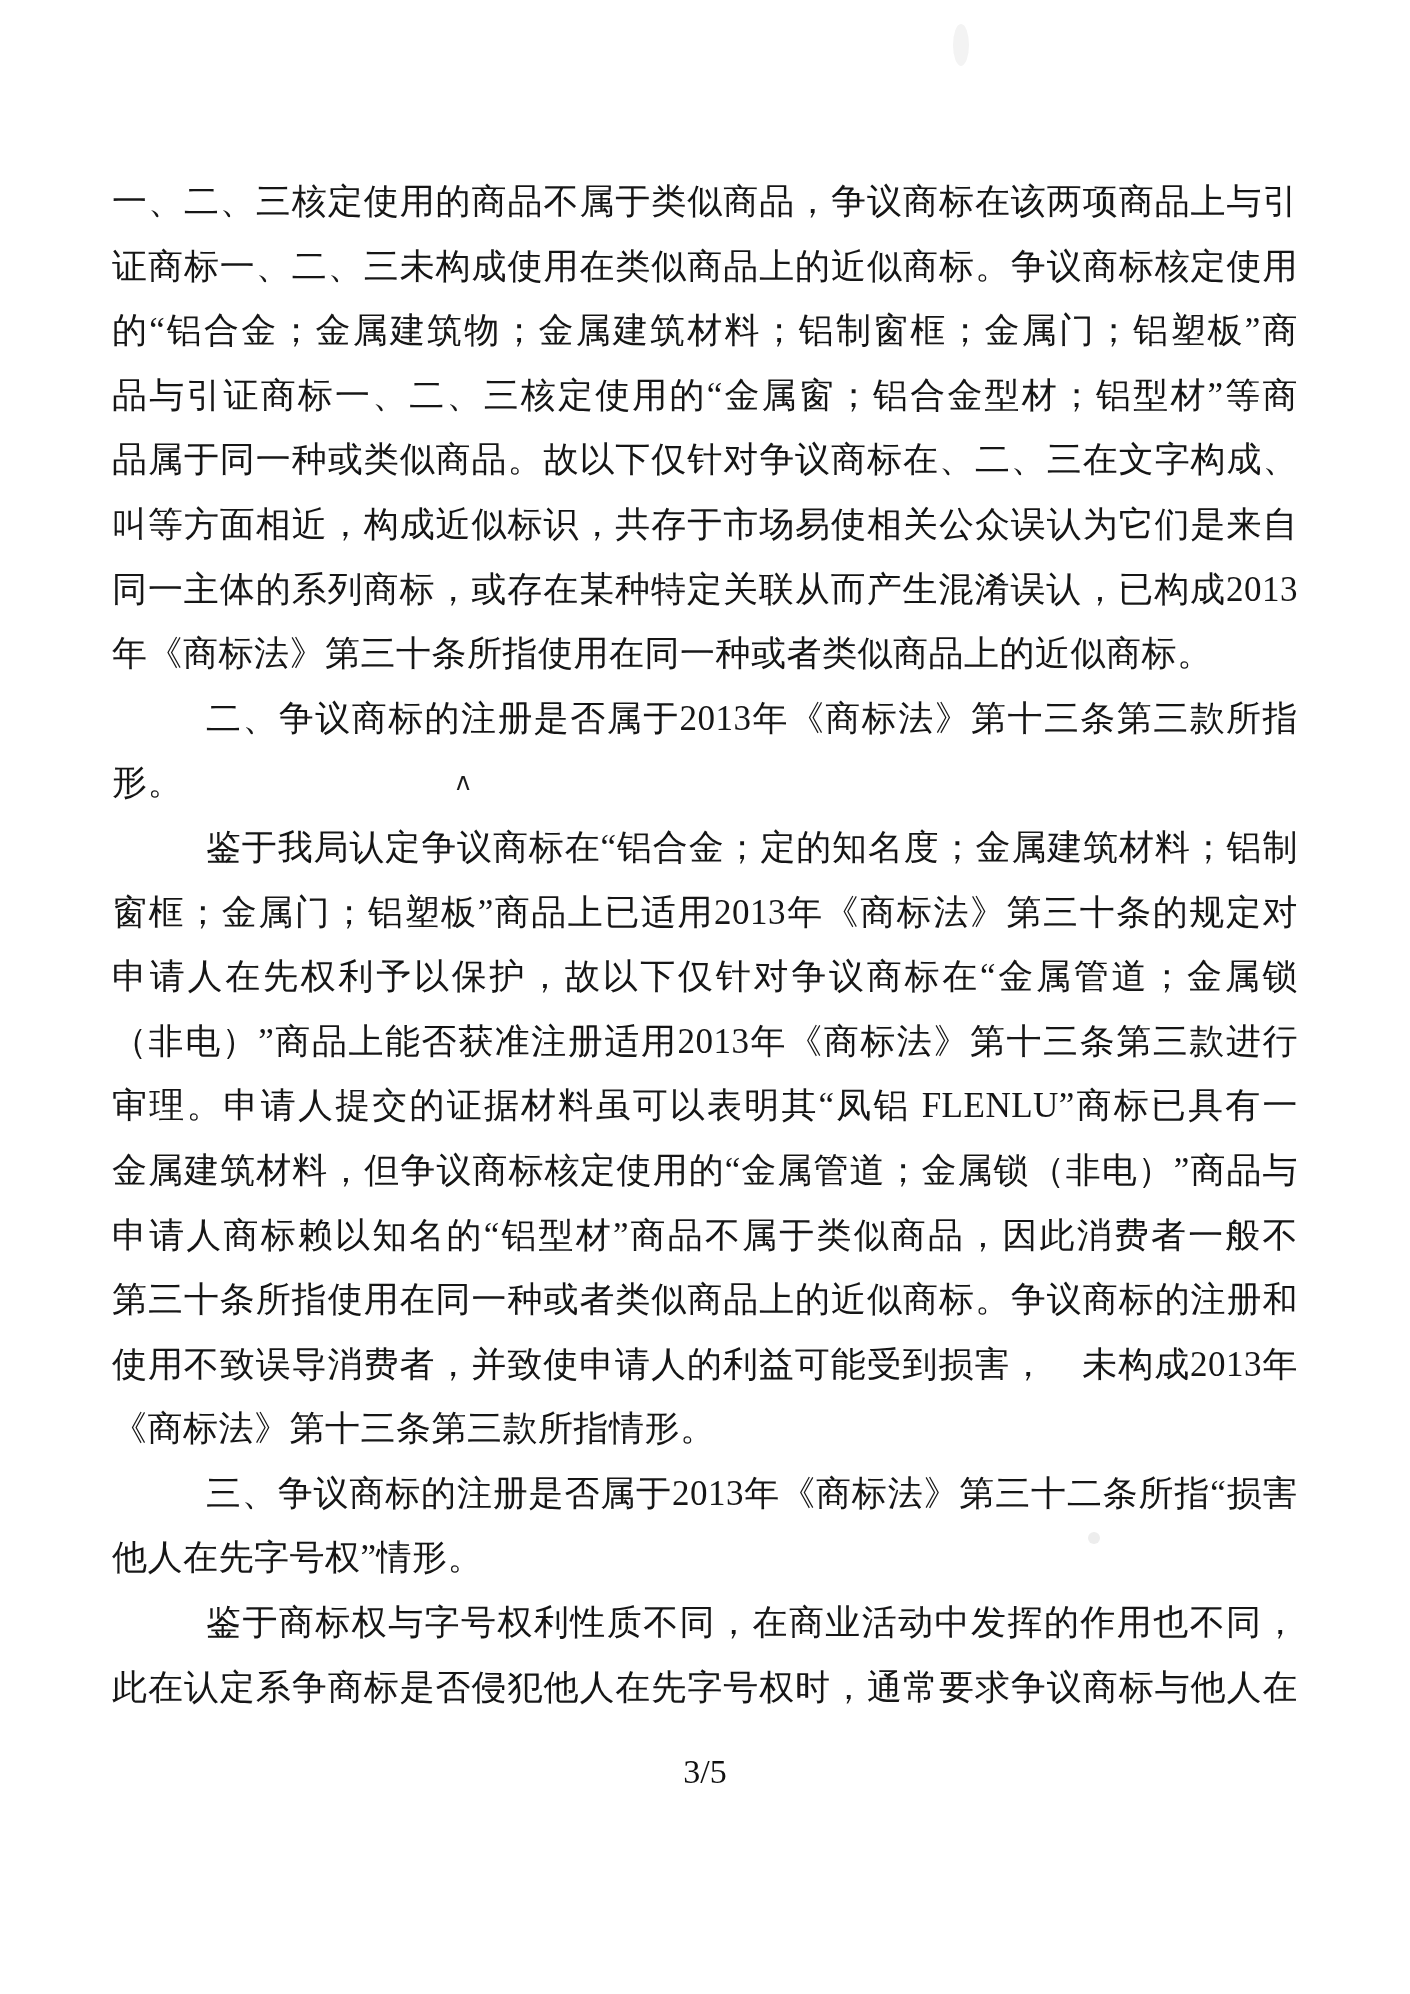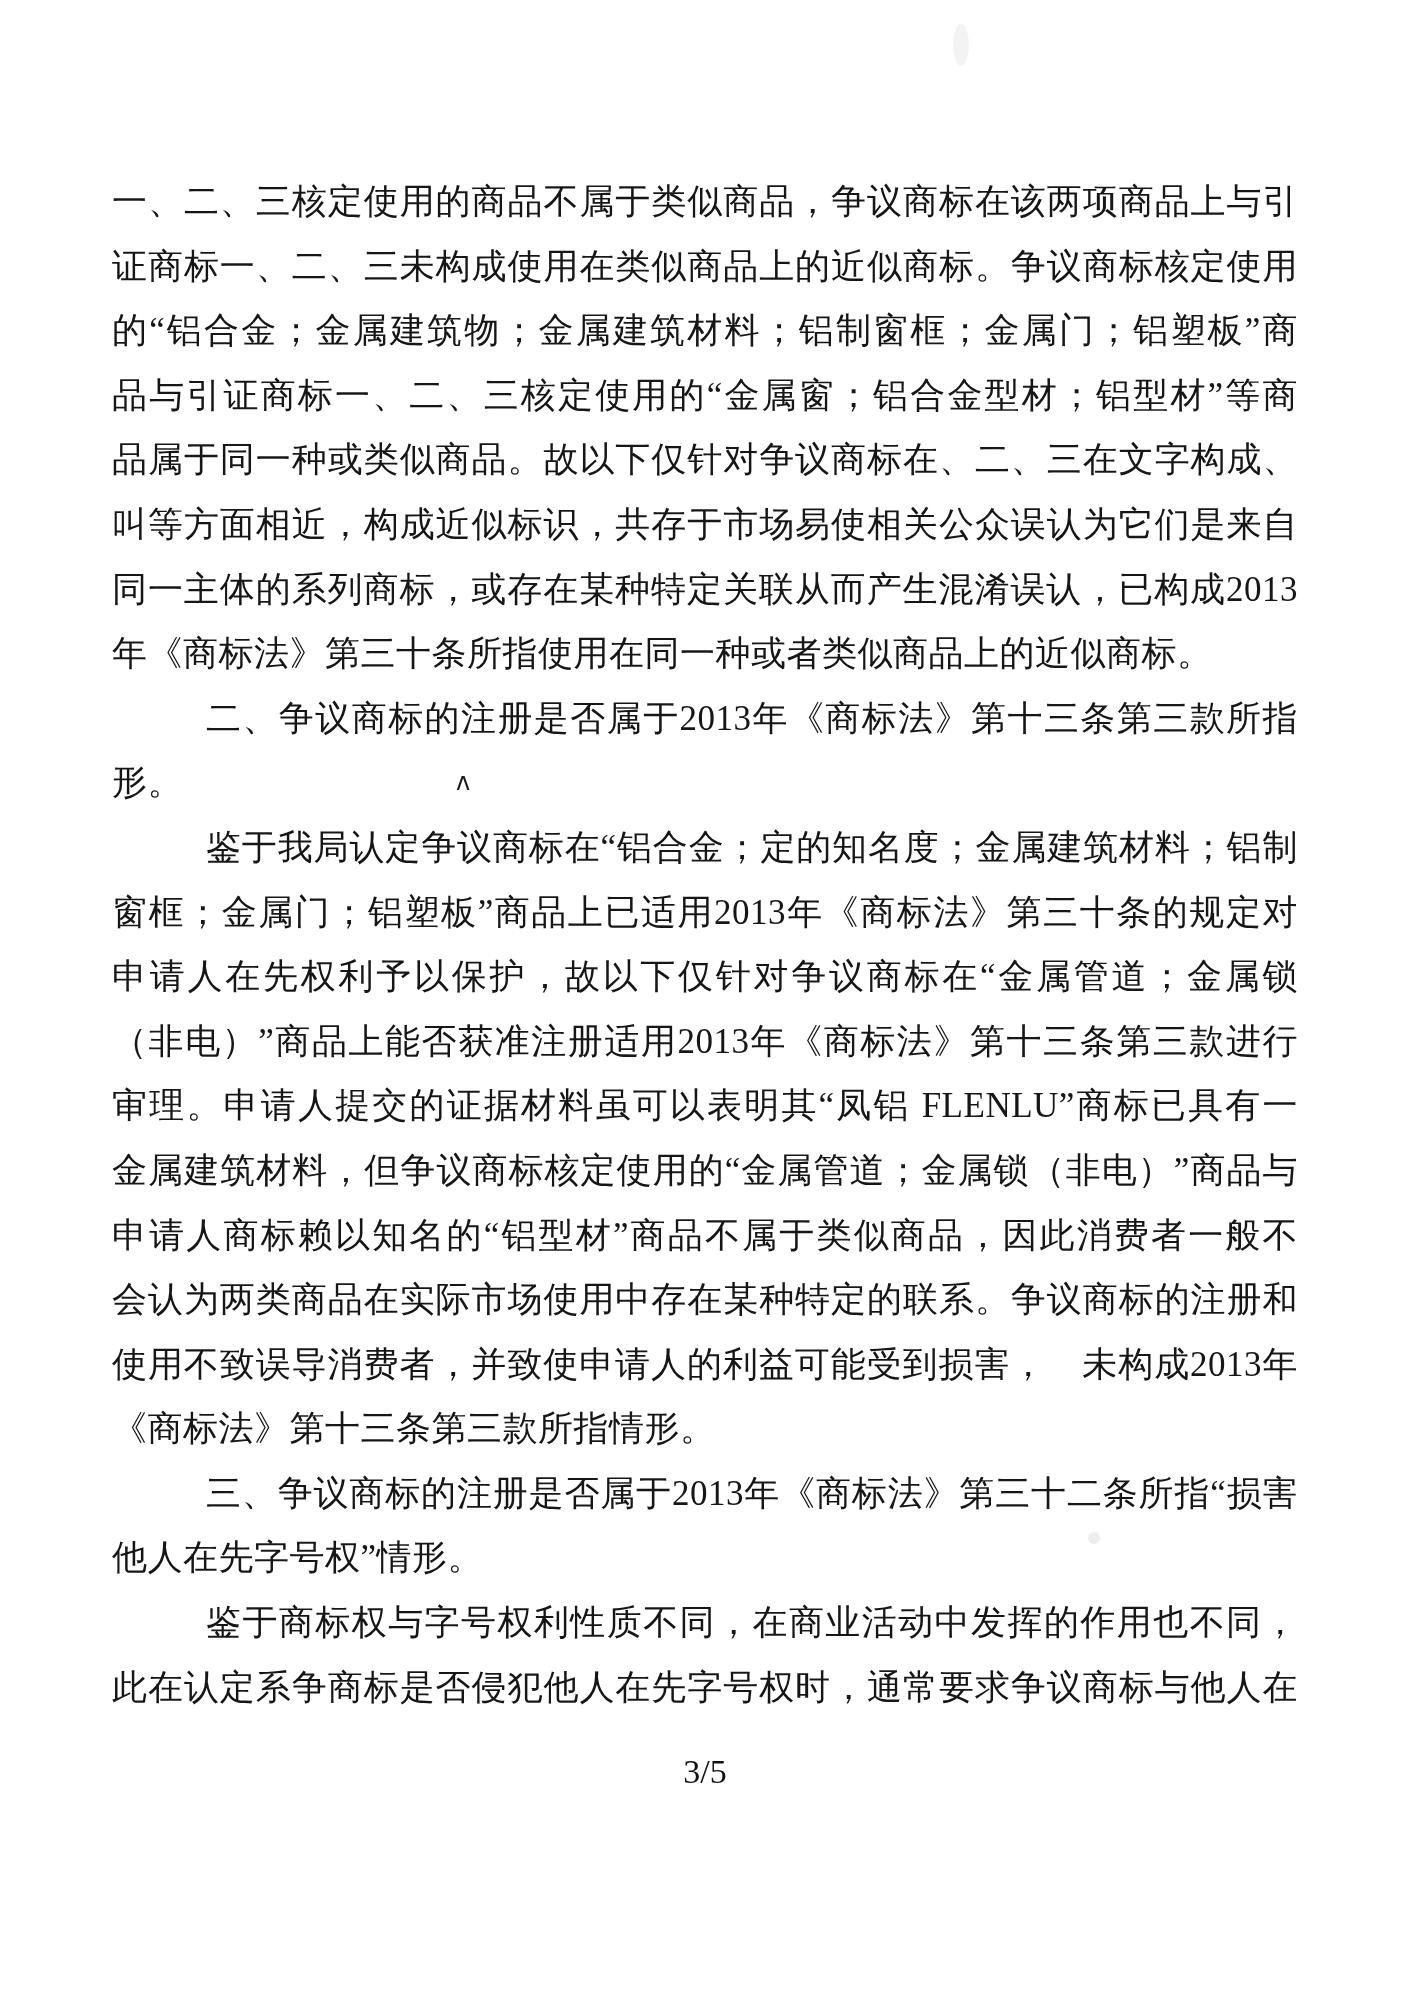--- a/index.html
+++ b/index.html
@@ -98,21 +98,21 @@
       <div class="line">年《商标法》第三十条所指使用在同一种或者类似商品上的近似商标。</div>
       <div class="line just indent">二、争议商标的注册是否属于2013年《商标法》第十三条第三款所指情</div>
       <div class="line">形。</div>
       <div class="line just indent">鉴于我局认定争议商标在“铝合金；定的知名度；金属建筑材料；铝制</div>
       <div class="line just">窗框；金属门；铝塑板”商品上已适用2013年《商标法》第三十条的规定对</div>
       <div class="line just">申请人在先权利予以保护，故以下仅针对争议商标在“金属管道；金属锁</div>
       <div class="line just">（非电）”商品上能否获准注册适用2013年《商标法》第十三条第三款进行</div>
       <div class="line just">审理。申请人提交的证据材料虽可以表明其“凤铝 FLENLU”商标已具有一</div>
       <div class="line just">金属建筑材料，但争议商标核定使用的“金属管道；金属锁（非电）”商品与</div>
       <div class="line just">申请人商标赖以知名的“铝型材”商品不属于类似商品，因此消费者一般不</div>
-      <div class="line just">会认为两类商品在实际市场使用中存在某种特定的联系。争议商标的注册和</div>
+      <div class="line just">第三十条所指使用在同一种或者类似商品上的近似商标。争议商标的注册和</div>
       <div class="line just">使用不致误导消费者，并致使申请人的利益可能受到损害，　未构成2013年</div>
       <div class="line">《商标法》第十三条第三款所指情形。</div>
       <div class="line just indent">三、争议商标的注册是否属于2013年《商标法》第三十二条所指“损害</div>
       <div class="line">他人在先字号权”情形。</div>
       <div class="line just indent">鉴于商标权与字号权利性质不同，在商业活动中发挥的作用也不同，因</div>
       <div class="line just">此在认定系争商标是否侵犯他人在先字号权时，通常要求争议商标与他人在</div>
     </div>
 
   <span class="insertion-mark">ʌ</span>
 

